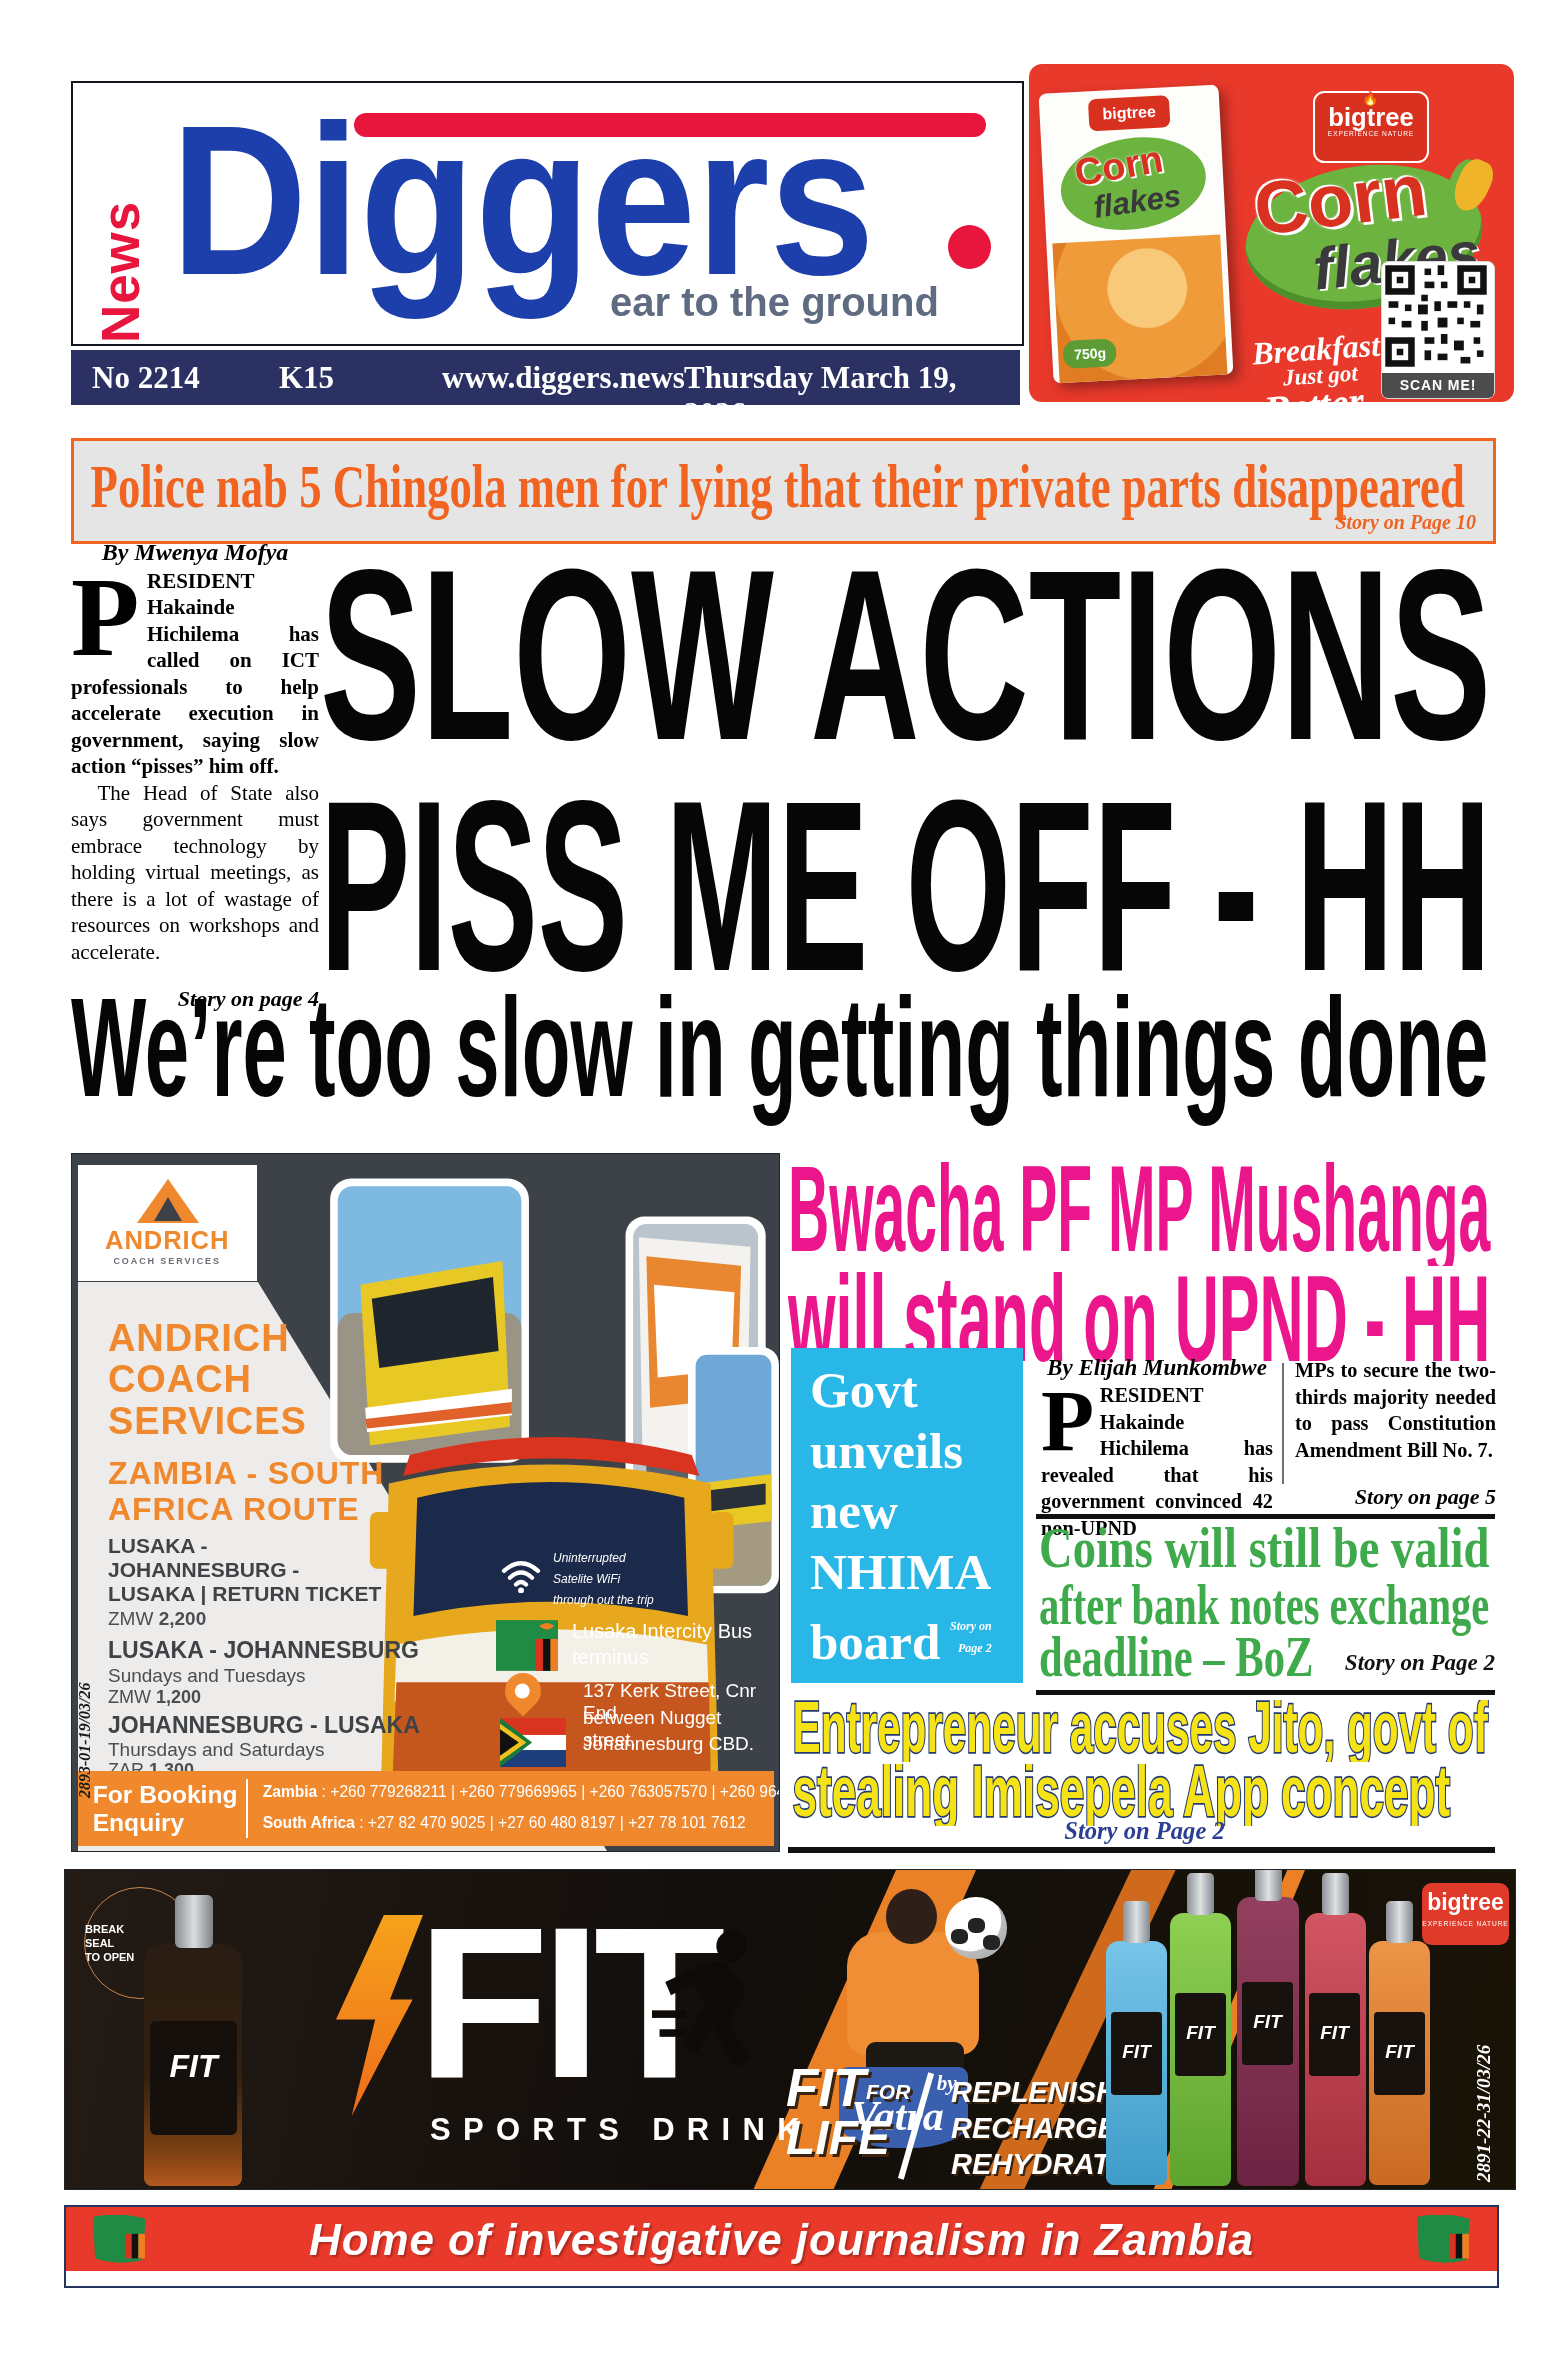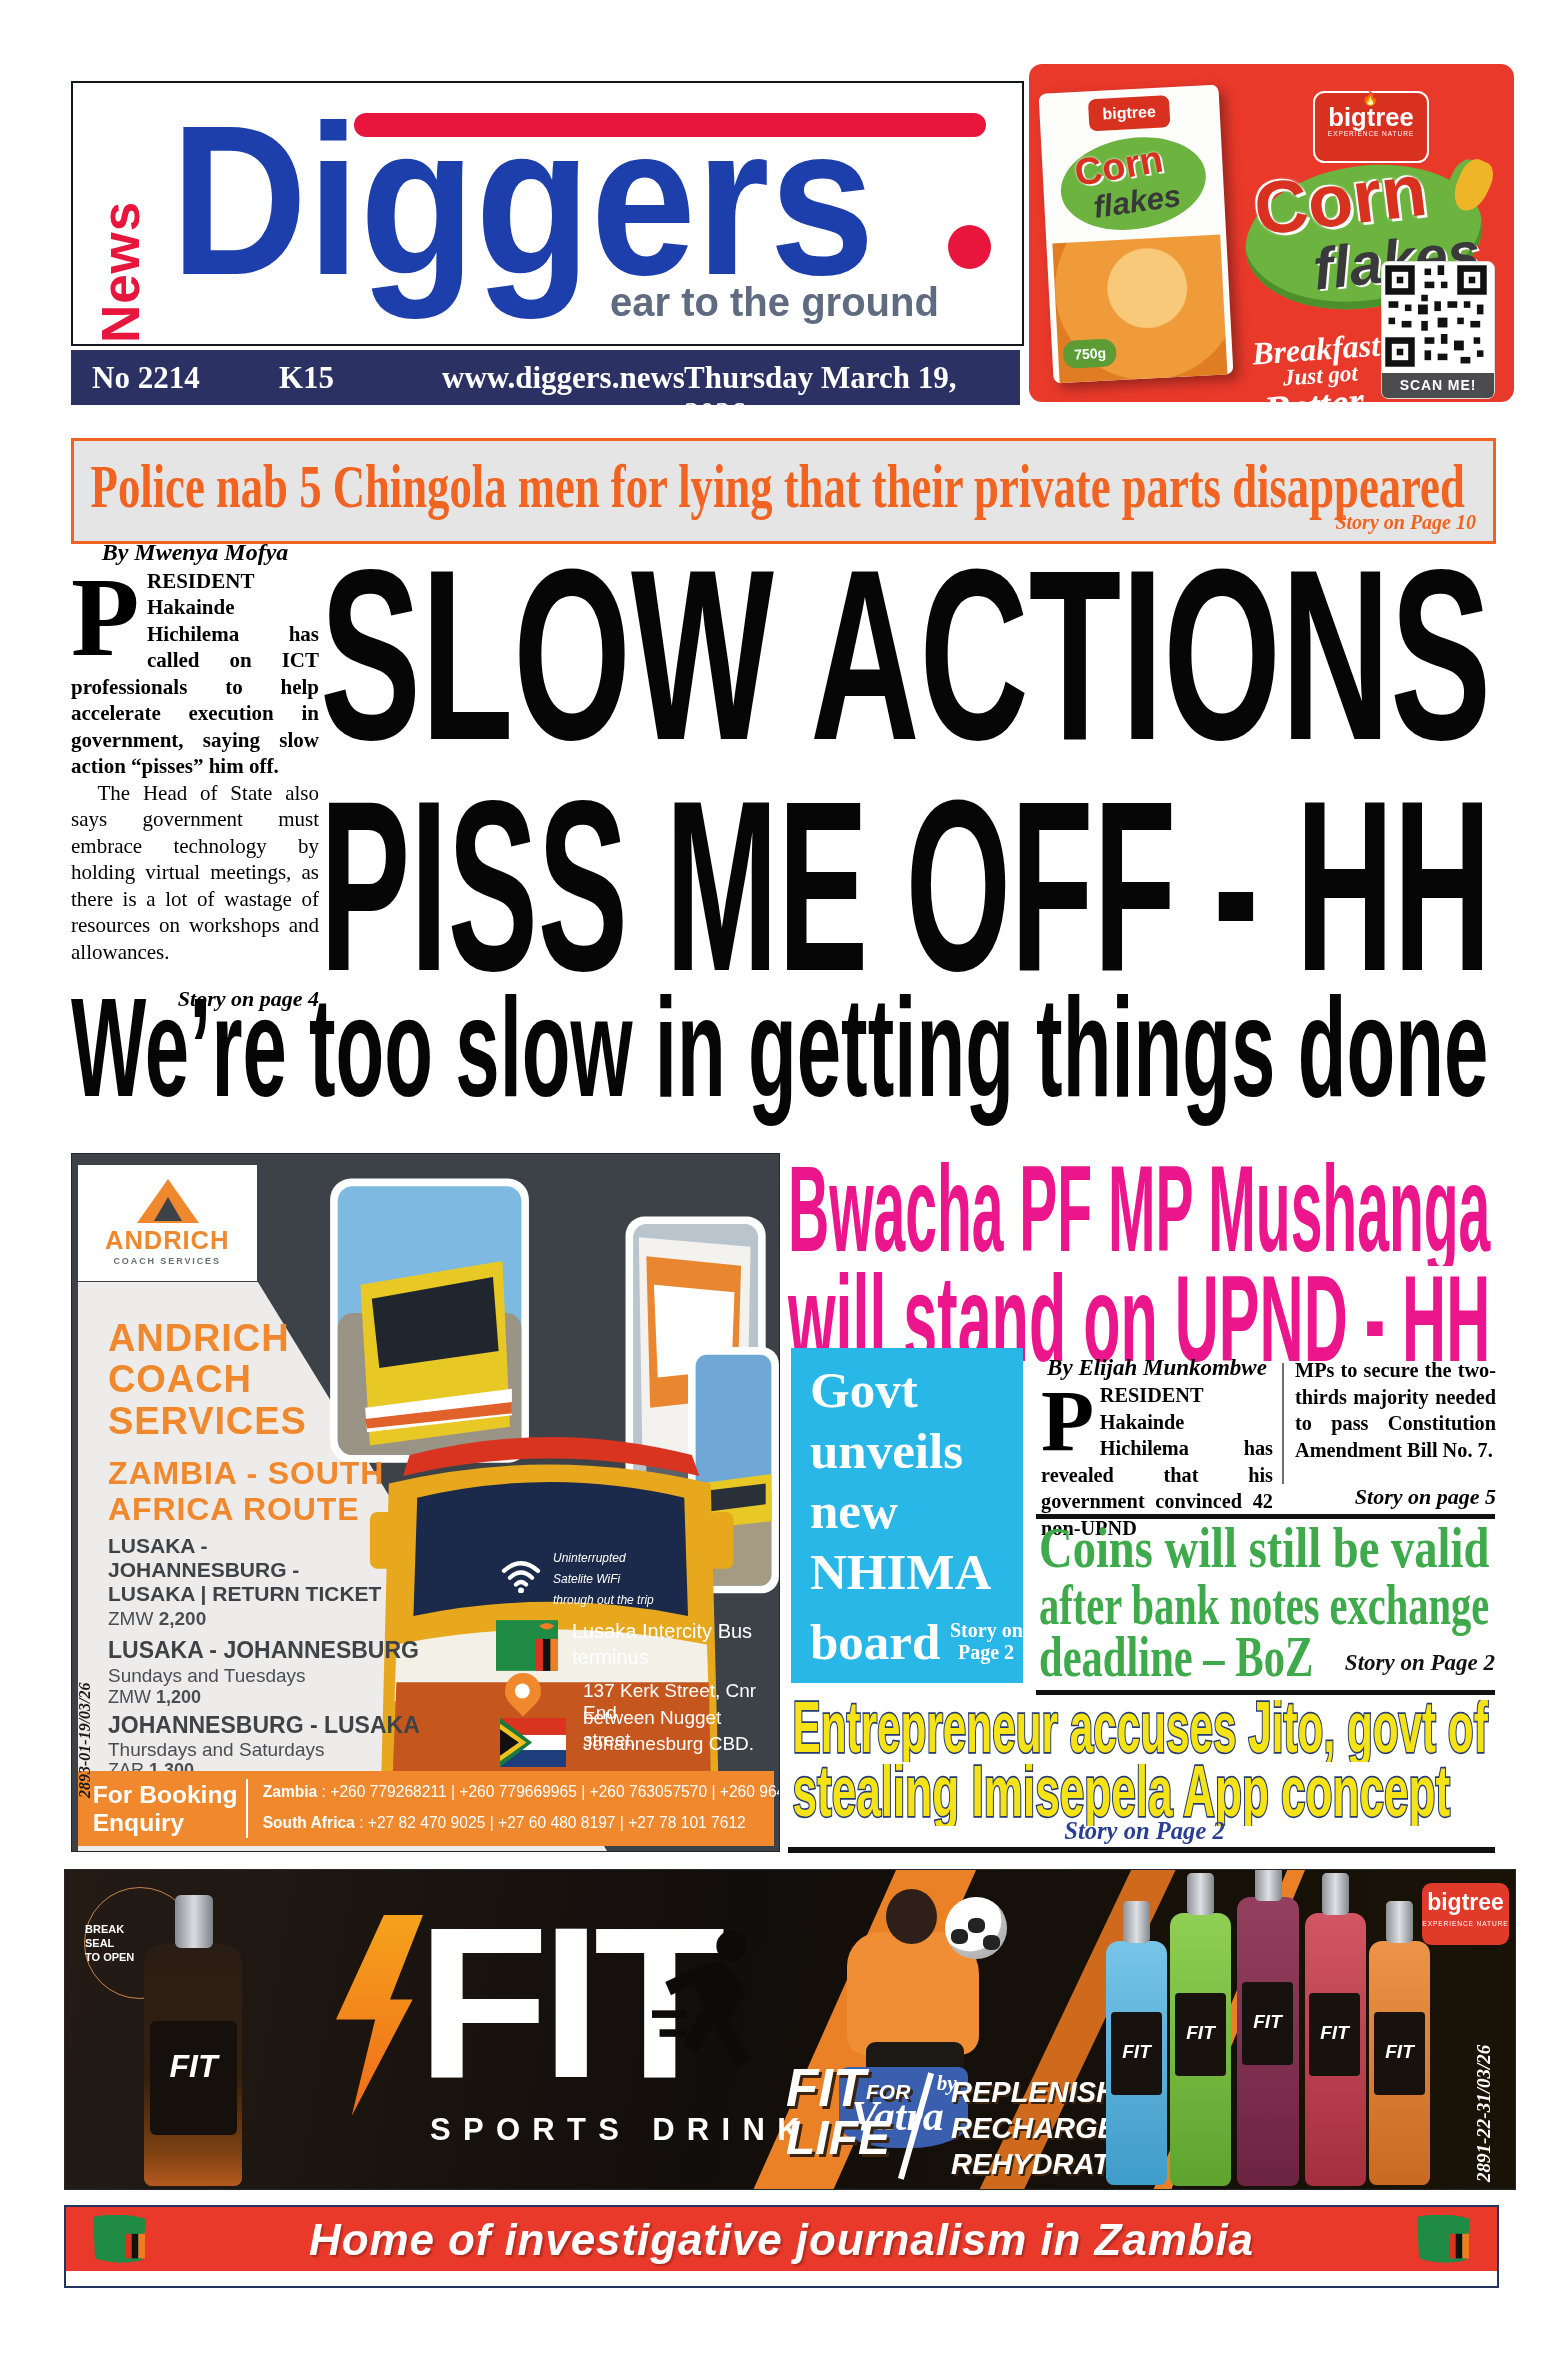--- a/index.html
+++ b/index.html
@@ -96,21 +96,21 @@
   #an-wifi{position:absolute;left:428px;top:405px;width:42px;height:34px;}
   .an-wifi-text{position:absolute;left:481px;color:#fff;font-style:italic;font-size:12px;}
   .an-white{position:absolute;color:#fff;font-size:20px;}
   #an-pin{position:absolute;left:433px;top:519px;width:36px;height:36px;background:#f0882d;border-radius:50% 50% 50% 0;transform:rotate(-45deg);}
   #an-pin:after{content:"";position:absolute;left:10.4px;top:10.4px;width:15px;height:15px;background:#fff;border-radius:50%;}
   #andrich-code{left:76px;top:1798px;width:128px;transform:rotate(-90deg);transform-origin:0 0;color:#1a1a1a;font-size:16px;}
 
   
   #nhima-box{left:791px;top:1348px;width:232px;height:335px;background:#29b7e8;}
   .nh-line{position:absolute;left:19px;color:#fff;font-family:"Liberation Serif",serif;font-weight:700;font-size:51px;}
-  .nh-ref{position:absolute;color:#fff;font-family:"Liberation Serif",serif;font-weight:700;font-size:20px;}
+  .nh-ref{position:absolute;color:#fff;font-family:"Liberation Serif",serif;font-weight:700;font-style:italic;font-size:12px;}
   #bw-byline{left:1041px;top:1355px;width:232px;text-align:center;font-family:"Liberation Serif",serif;
      font-weight:700;font-style:italic;font-size:23px;}
   #bw-col1{left:1041px;top:1382px;width:232px;font-family:"Liberation Serif",serif;font-weight:700;font-size:20.3px;
      line-height:26.5px;text-align:justify;}
   #bw-drop{float:left;font-family:"Liberation Serif",serif;font-weight:700;font-size:87px;line-height:70px;margin:3.8px 5.7px 0 0;}
   #bw-divider{left:1282px;top:1363px;width:1.9px;height:121px;background:#707070;}
   #bw-col2{left:1295px;top:1357px;width:201px;font-family:"Liberation Serif",serif;font-weight:700;font-size:20.3px;
      line-height:26.5px;text-align:justify;}
   #bw-ref{left:1295px;top:1484px;width:201px;text-align:right;font-family:"Liberation Serif",serif;font-weight:700;
      font-style:italic;font-size:22px;}
@@ -268,21 +268,21 @@
       <text class="sv-serif" x="0" y="54" font-size="64" font-weight="bold" fill="#f06321" textLength="1455" lengthAdjust="spacingAndGlyphs">Police nab 5 Chingola men for lying that their private parts disappeared</text>
     </svg>
   </div>
   <div id="teaser-ref" class="abs">Story on Page 10</div>
 
   <div id="lead-col" class="abs">
     <div id="lead-byline">By Mwenya Mofya</div>
     <div id="lead-text">
       <span id="lead-dropcap">P</span><span id="lead-intro">RESIDENT Hakainde Hichilema has called on ICT professionals to help accelerate execution in government, saying slow action “pisses” him off.</span>
     </div>
-    <p id="lead-body">The Head of State also says government must embrace technology by holding virtual meetings, as there is a lot of wastage of resources on workshops and allowances.</p>
+    <p id="lead-body">The Head of State also says government must embrace technology by holding virtual meetings, as there is a lot of wastage of resources on workshops and accelerate.</p>
     <div id="lead-ref">Story on page 4</div>
   </div>
 
   <svg class="abs" style="left:320px;top:555px;" width="1175" height="193" viewBox="0 0 1242 204">
     <text x="0" y="194" font-size="258" font-weight="bold" fill="#060606" textLength="1238" lengthAdjust="spacingAndGlyphs">SLOW ACTIONS</text>
   </svg>
   <svg class="abs" style="left:320px;top:786px;" width="1175" height="193" viewBox="0 0 1242 204">
     <text x="0" y="194" font-size="258" font-weight="bold" fill="#060606" textLength="1238" lengthAdjust="spacingAndGlyphs">PISS ME OFF - HH</text>
   </svg>
   <svg class="abs" style="left:69px;top:994px;" width="1426" height="134" viewBox="0 0 1507 142">

